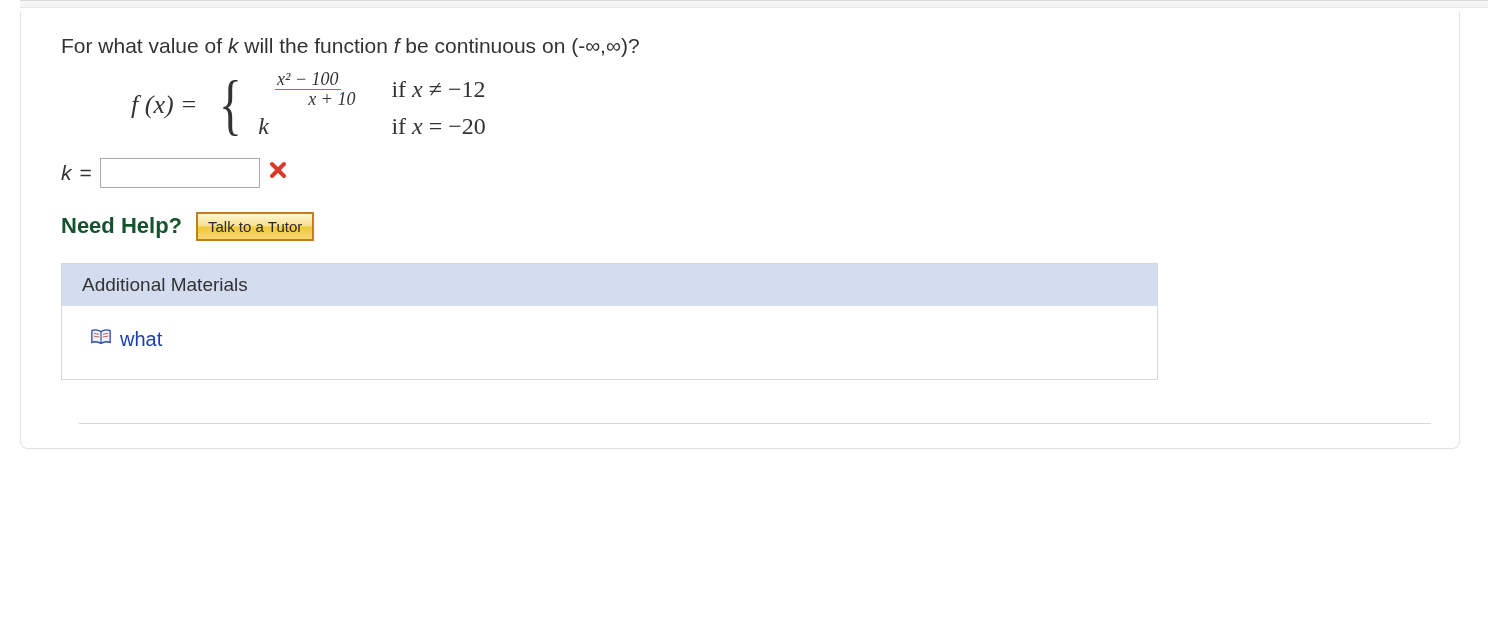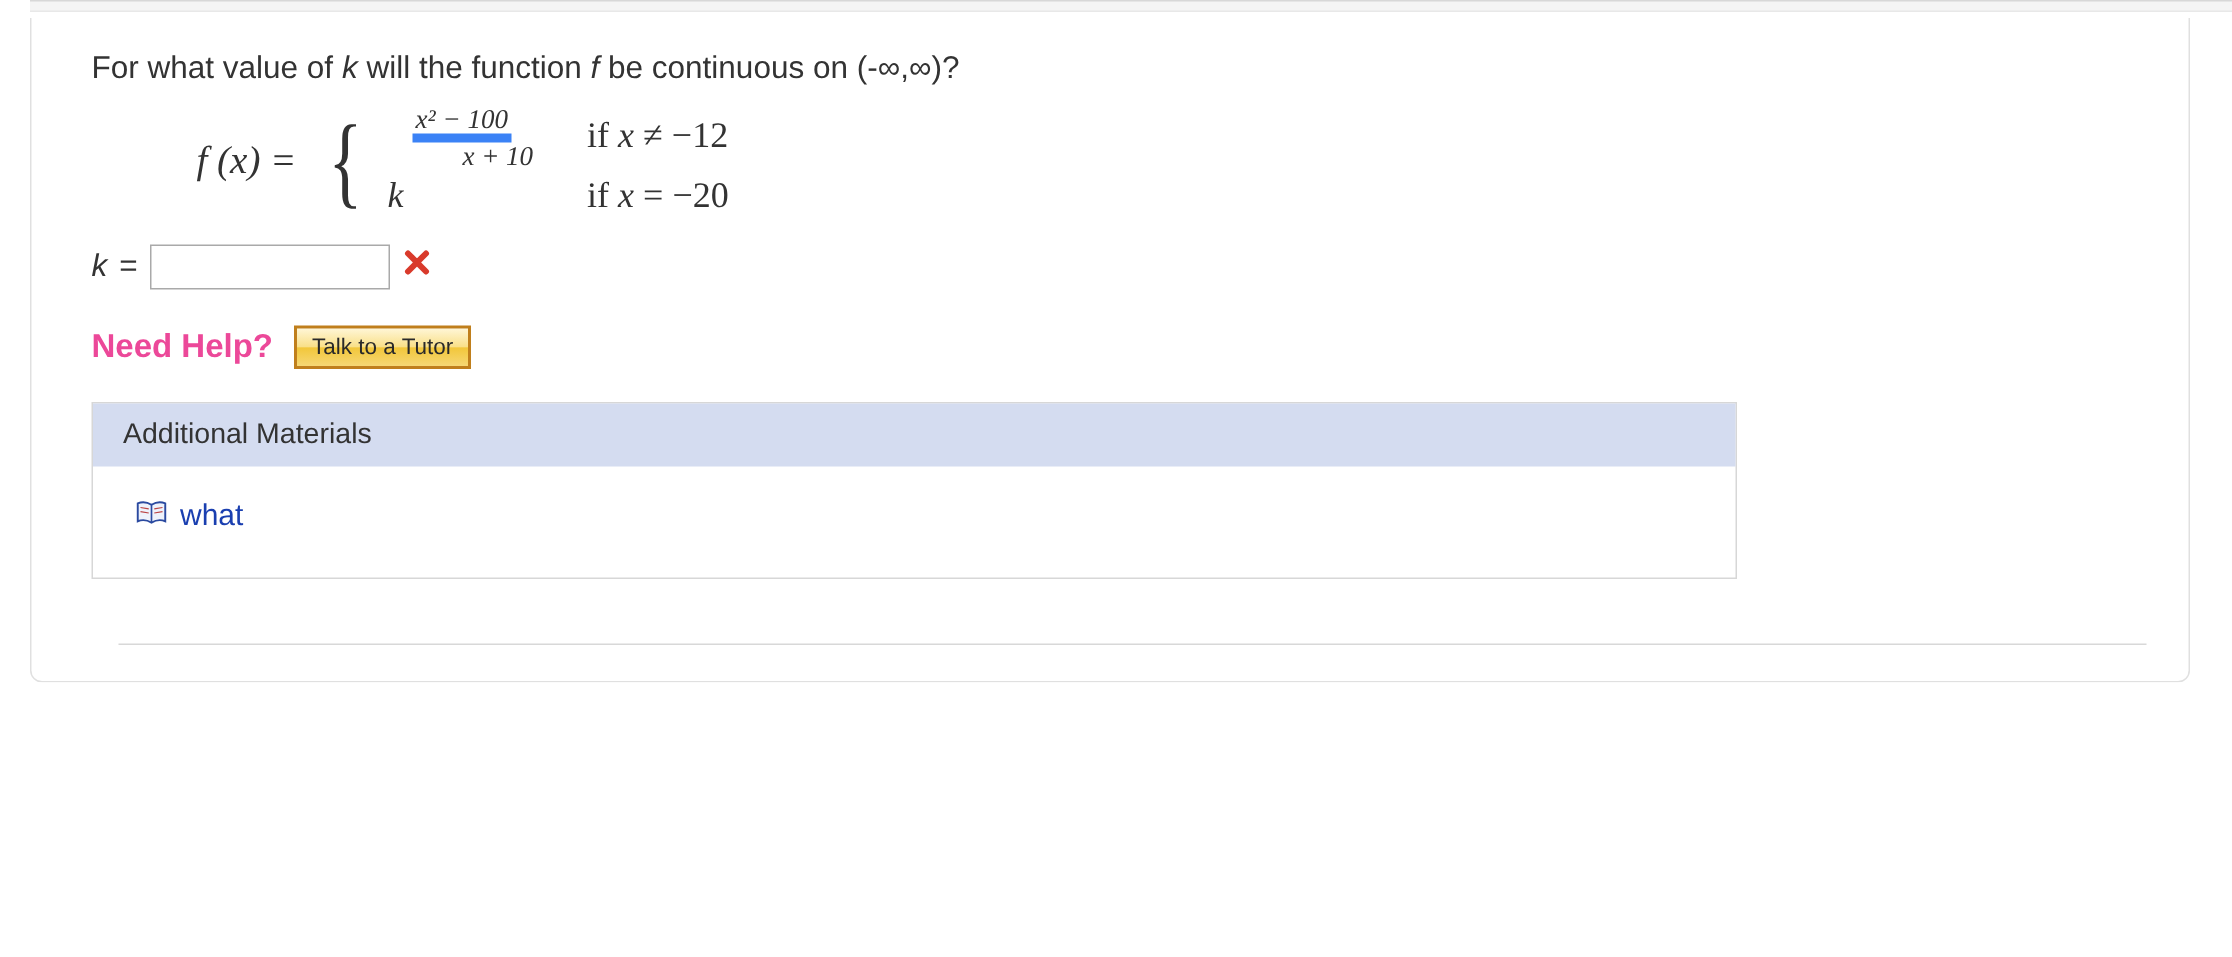--- a/index.html
+++ b/index.html
@@ -61,21 +61,21 @@
   }
   .frac {
     display: inline-flex;
     flex-direction: column;
     align-items: center;
     font-size: 18px;
     line-height: 1.05;
     vertical-align: middle;
     font-style: italic;
   }
-  .frac .num { border-bottom: 6px solid #3b82f6; padding: 0 2px; }
+  .frac .num { border-bottom: 1px solid #3b82f6; padding: 0 2px; }
   .frac .den { padding: 0 2px; margin-left: 48px; }
   .case-k { font-style: italic; font-size: 24px; }
   .cond { font-size: 24px; font-family:"Times New Roman", serif;}
   .cond .x { font-style: italic; }
   .answer-row {
     display: flex;
     align-items: center;
     gap: 8px;
     font-size: 21px;
     margin: 10px 0 24px 0;
@@ -90,21 +90,21 @@
     padding: 1px 4px;
   }
   .x-icon-svg { width: 20px; height: 20px; }
   .need-help-row {
     display: flex;
     align-items: center;
     gap: 14px;
     margin: 0 0 22px 0;
   }
   .need-help {
-    color: #ec4899;
+    color: #14532d;
     font-size: 22px;
     font-weight: bold;
   }
   .tutor-btn {
     background: linear-gradient(#fff6d6, #f9e08a 48%, #f2c73b 52%, #f6d774);
     border: 2px solid #c07f1c;
     color: #2a2a2a;
     font-weight: normal;
     font-size: 15px;
     padding: 4px 10px;

